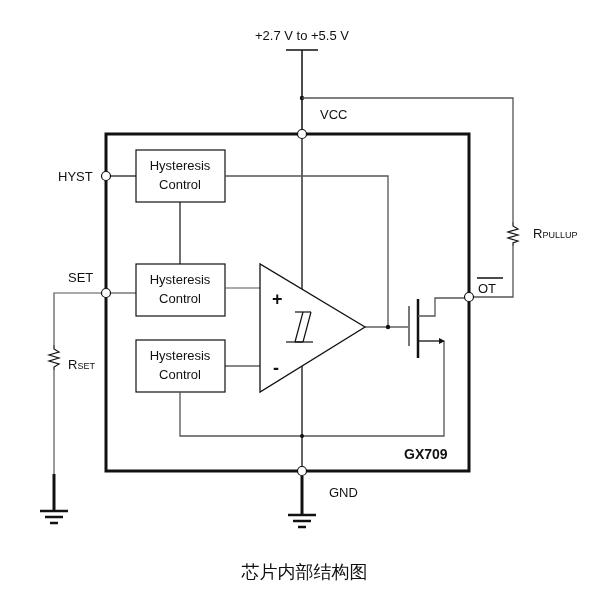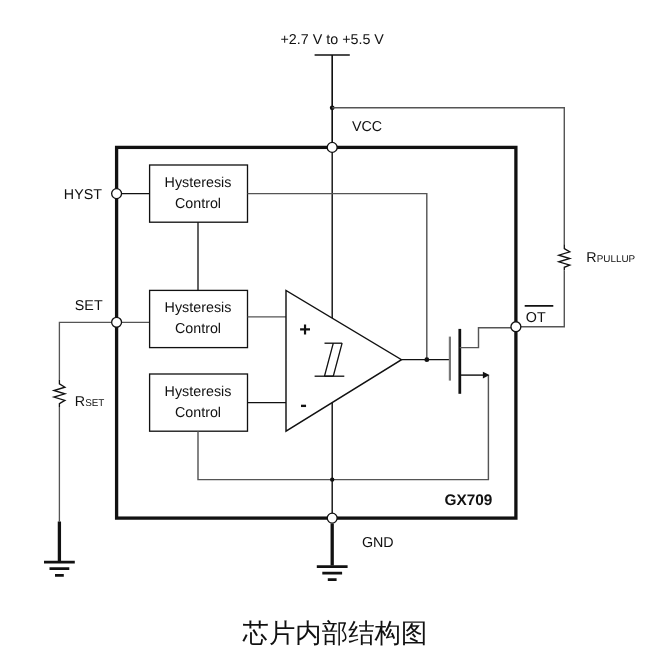--- a/index.html
+++ b/index.html
@@ -2,21 +2,21 @@
 <html><head>
 <meta charset="utf-8">
 <style>
   html, body { margin:0; padding:0; background:#ffffff; }
   body { width:609px; height:593px; position:relative; overflow:hidden; font-family:"Liberation Sans", sans-serif; }
   svg { position:absolute; left:0; top:0; }
   .lbl { font-family:"Liberation Sans", sans-serif; font-size:13px; fill:#111; }
   .lbl-sm { font-family:"Liberation Sans", sans-serif; font-size:9px; fill:#111; }
   .box-txt { font-family:"Liberation Sans", sans-serif; font-size:13px; fill:#111; }
   .part { font-family:"Liberation Sans", sans-serif; font-size:14px; font-weight:bold; fill:#111; }
-  .caption { position:absolute; left:0; width:609px; top:560px; text-align:center; font-family:"DejaVu Sans", sans-serif; font-size:24px; color:#111; }
+  .caption { position:absolute; left:0; width:609px; top:560px; text-align:center; font-family:"DejaVu Sans", sans-serif; font-size:18px; color:#111; }
 </style>
 </head>
 <body>
 
 <svg width="609" height="593" viewBox="0 0 609 593">
 
   <text class="lbl" x="302" y="40" text-anchor="middle">+2.7 V to +5.5 V</text>
 
   <line x1="286" y1="50" x2="318" y2="50" stroke="#111" stroke-width="1.5"></line>
 

